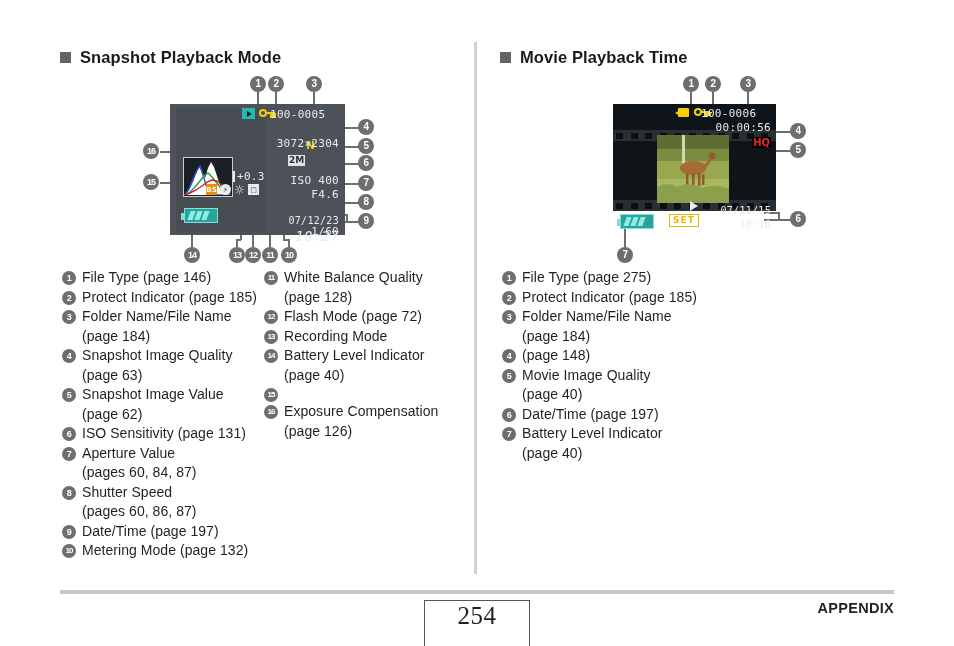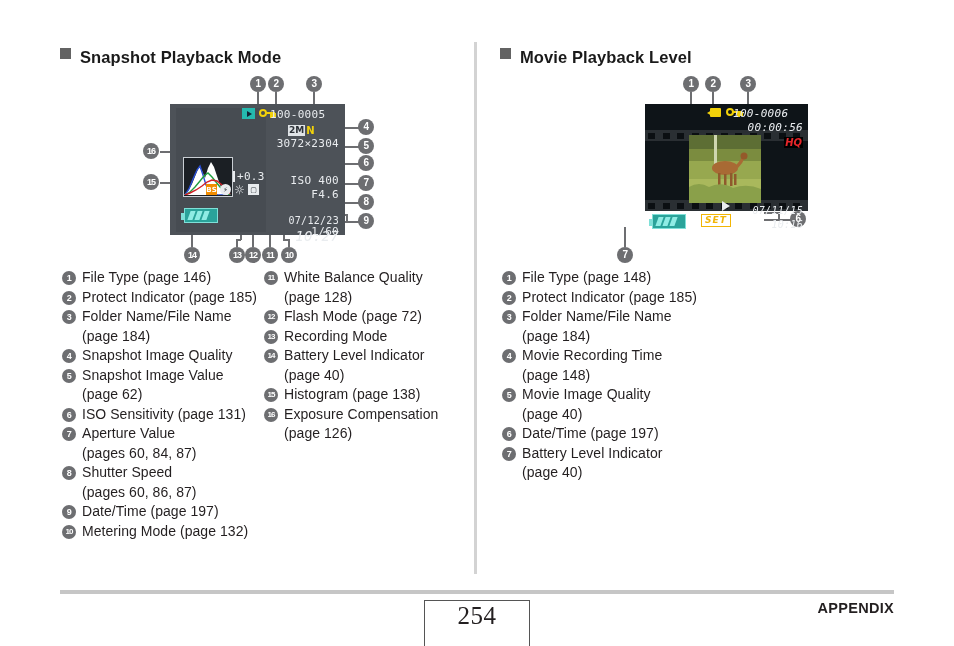--- a/index.html
+++ b/index.html
@@ -54,21 +54,21 @@
     right: 60px; top: 600px;
     font-size: 14.5px;
     font-weight: bold;
     letter-spacing: 0.3px;
     color: #231f20;
   }
 
   
   .section-head {
     position: absolute;
-    display: flex; 
+    display: flex; align-items: center;
     gap: 9px;
   }
   .head-square {
     width: 11px; height: 11px;
     background: #636363;
     display: inline-block;
     flex: 0 0 auto;
   }
   .head-text {
     font-size: 16.5px;
@@ -157,20 +157,21 @@
 
   .badge-qual {
     position: absolute; left: 118px; top: 21px;
     display: flex; align-items: center;
   }
   .badge-qual .sz {
     background: #dfe3e6; color: #2d3238;
     font-size: 9px; font-weight: bold;
     padding: 0 1px; line-height: 11px;
     font-family: "DejaVu Sans", sans-serif;
+    margin-top: 30px;
   }
   .badge-qual .n {
     color: #f2d10a; font-size: 10px; font-weight: bold;
     margin-left: 1px; line-height: 11px;
     font-family: "DejaVu Sans", sans-serif;
   }
   .snap-imgsize { position: absolute; right: 6px; top: 33px; }
   .snap-iso     { position: absolute; right: 6px; top: 70px; }
   .snap-f       { position: absolute; right: 6px; top: 84px; }
   .snap-shutter { position: absolute; right: 6px; top: 98px; margin-top: 23px; }
@@ -223,24 +224,23 @@
   }
   .battery::before {
     content: ""; position: absolute; left: -4px; top: 4px;
     width: 3px; height: 7px; background: #7fe0d8;
   }
   .battery i { display: block; width: 5px; height: 9px; background: #8fece4; transform: skewX(-20deg); }
   #snap-batt { left: 14px; top: 104px; }
 
   
   #mov-lcd {
-    left: 645px; top: 104px;
+    left: 613px; top: 104px;
     width: 163px; height: 100px;
     background: #0e1418;
-    font-style: italic;
   }
   .mov-top-row { position: absolute; left: 62px; top: 3px; display:flex; align-items:center; gap:4px; }
   .icon-movie {
     width: 15px; height: 11px; position: relative;
   }
   .icon-movie .body { position:absolute; left:3px; top:1px; width:11px; height:9px; background:#f2d10a; border-radius:1px;}
   .icon-movie .lens { position:absolute; left:0px; top:3px; width:0; height:0;
       border-right:5px solid #f2d10a; border-top:3px solid transparent; border-bottom:3px solid transparent;}
   .mov-filename { position: absolute; left: 88px; top: 3px; }
   .mov-rectime  { position: absolute; right: 5px; top: 17px; }
@@ -455,20 +455,21 @@
         <span class="idx-num">3</span>
         <span class="idx-text">
           <span class="l2">Folder Name/File Name</span>
           <span class="l2">(page 184)</span>
         </span>
       </div>
       <div class="idx-item">
         <span class="idx-num">4</span>
         <span class="idx-text">
           <span class="l2">Snapshot Image Quality</span>
+          <span class="l2">(page 63)</span>
         </span>
       </div>
       <div class="idx-item">
         <span class="idx-num">5</span>
         <span class="idx-text">
           <span class="l2">Snapshot Image Value</span>
           <span class="l2">(page 62)</span>
         </span>
       </div>
       <div class="idx-item">
@@ -527,38 +528,35 @@
       </div>
       <div class="idx-item">
         <span class="idx-num wide">14</span>
         <span class="idx-text">
           <span class="l2">Battery Level Indicator</span>
           <span class="l2">(page 40)</span>
         </span>
       </div>
       <div class="idx-item">
         <span class="idx-num wide">15</span>
-        <span class="idx-text">
-          <span class="l2">Histogram (page 138)</span>
-        </span>
       </div>
       <div class="idx-item">
         <span class="idx-num wide">16</span>
         <span class="idx-text">
           <span class="l2">Exposure Compensation</span>
           <span class="l2">(page 126)</span>
         </span>
       </div>
     </div>
 
   <div class="col-divider"></div>
 
   <div class="section-head" style="left:500px; top:48px;">
     <span class="head-square"></span>
-    <span class="head-text">Movie Playback Level</span>
+    <span class="head-text">Movie Playback Time</span>
   </div>
 
   <div class="cbul" style="left:683px; top:76px;">1</div>
   <div class="lead-v" style="left:690px; top:92px; height:18px;"></div>
 
   <div class="cbul" style="left:705px; top:76px;">2</div>
   <div class="lead-v" style="left:712px; top:92px; height:18px;"></div>
 
   <div class="cbul" style="left:740px; top:76px;">3</div>
   <div class="lead-v" style="left:747px; top:92px; height:18px;"></div>
@@ -650,40 +648,39 @@
       <i></i>
         <i></i>
         <i></i>
     </div>
   </div>
 
   <div class="idx-list" id="mov-idx" style="left:502px; top:268px; width:230px;">
       <div class="idx-item">
         <span class="idx-num">1</span>
         <span class="idx-text">
-          <span class="l2">File Type (page 148)</span>
+          <span class="l2">File Type (page 275)</span>
         </span>
       </div>
       <div class="idx-item">
         <span class="idx-num">2</span>
         <span class="idx-text">
           <span class="l2">Protect Indicator (page 185)</span>
         </span>
       </div>
       <div class="idx-item">
         <span class="idx-num">3</span>
         <span class="idx-text">
           <span class="l2">Folder Name/File Name</span>
           <span class="l2">(page 184)</span>
         </span>
       </div>
       <div class="idx-item">
         <span class="idx-num">4</span>
         <span class="idx-text">
-          <span class="l2">Movie Recording Time</span>
           <span class="l2">(page 148)</span>
         </span>
       </div>
       <div class="idx-item">
         <span class="idx-num">5</span>
         <span class="idx-text">
           <span class="l2">Movie Image Quality</span>
           <span class="l2">(page 40)</span>
         </span>
       </div>

